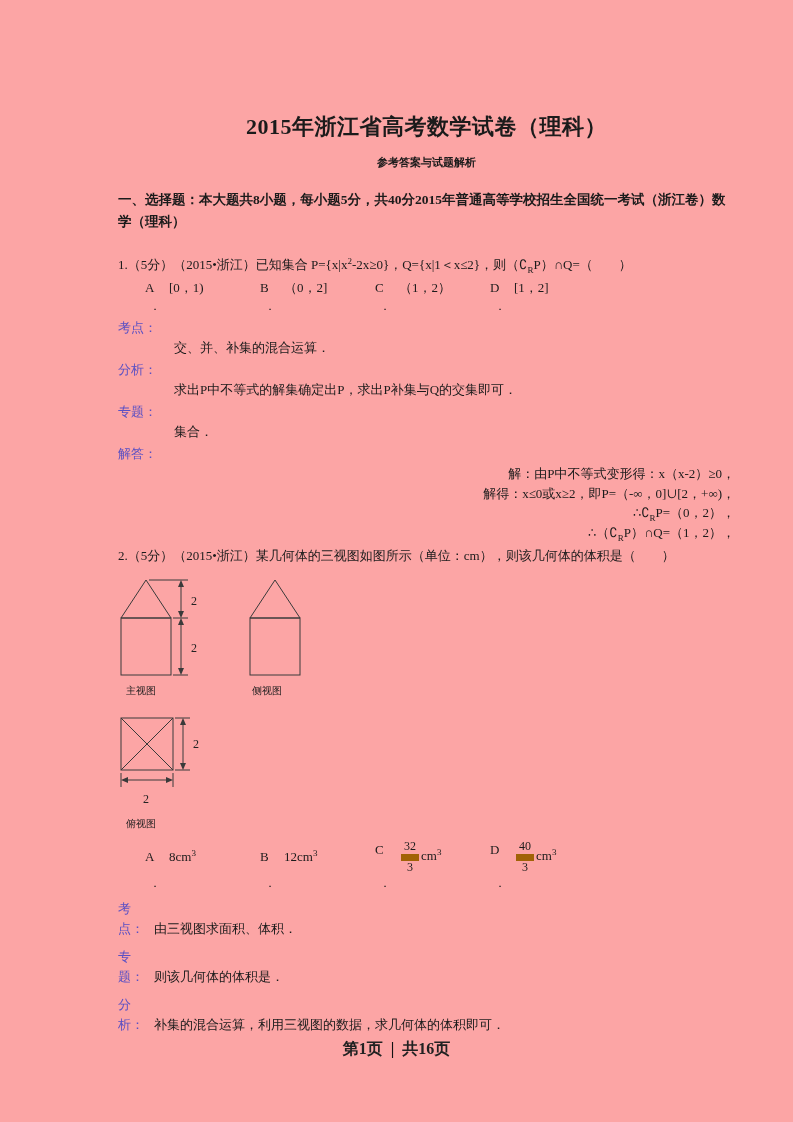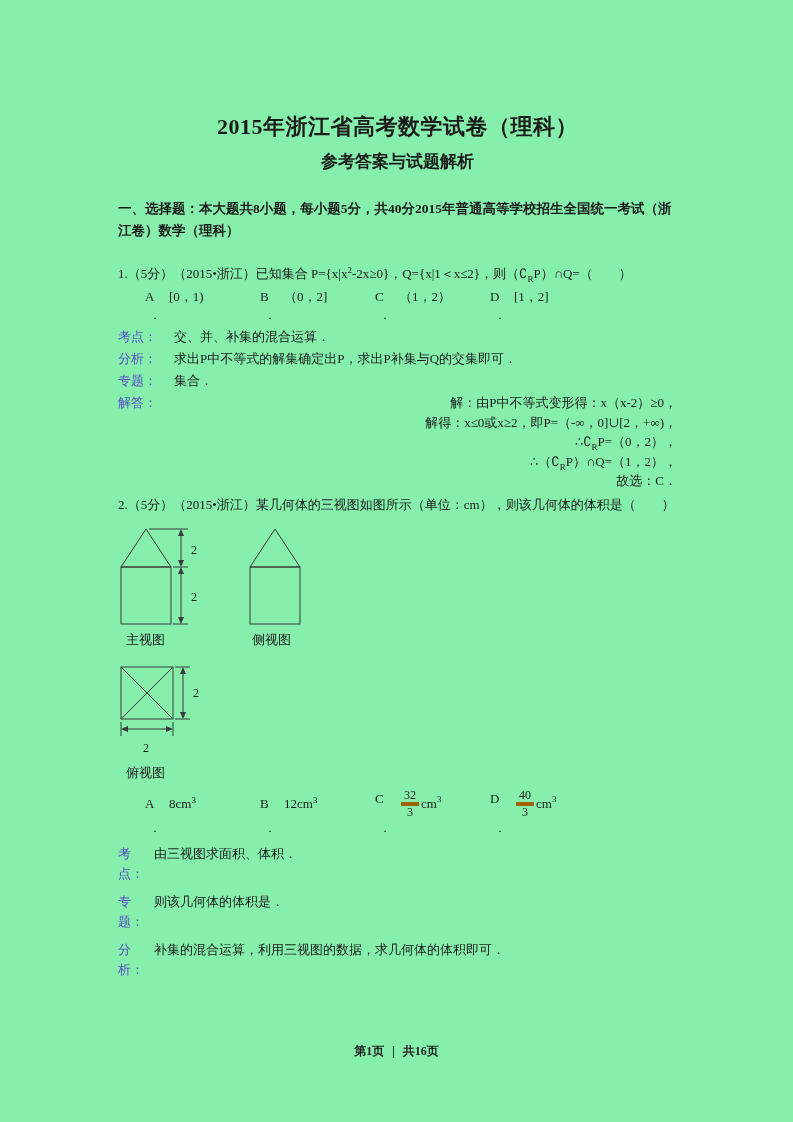--- a/index.html
+++ b/index.html
@@ -5,63 +5,63 @@
   :root{ --accent:#5a50c4; --ink:#1b1b1b; }
   *{ box-sizing:border-box; margin:0; padding:0; }
   html,body{ background:#ffffff; }
   body{
     width:793px; height:1122px;
     font-family:"Liberation Serif", serif;
     color:var(--ink);
   }
   .page{
     position:relative; width:793px; height:1122px; overflow:hidden;
-    padding:112px 116px 0 118px; background:#86efac;
+    padding:112px 58px 0 118px; background:#fca5a5;
   }
   .title{ font-size:22px; line-height:30px; font-weight:700; text-align:center; letter-spacing:.5px; }
-  .subtitle{ font-size:17px; line-height:16px; font-weight:700; text-align:center; margin-top:12px; }
-  .section-header{ font-size:13.5px; font-weight:700; margin-top:28px; line-height:22px; }
+  .subtitle{ font-size:11px; line-height:16px; font-weight:700; text-align:center; margin-top:12px; }
+  .section-header{ font-size:13.5px; font-weight:700; margin-top:19px; line-height:22px; }
   .stem{ font-size:13px; line-height:20px; margin-top:22px; }
   .stem-q2{ margin-top:4px; }
 
   .opt-row{ display:flex; margin-left:27px; margin-top:3px; font-size:13px; line-height:20px; align-items:flex-start; }
   .opt{ width:115px; display:flex; align-items:flex-start; }
   .opt .key{ width:24px; flex:none; }
   .dot-row{ display:flex; margin-left:27px; margin-top:0; font-size:12px; line-height:16px; }
   .dot-row span{ width:115px; padding-left:4px; }
 
   .meta{ display:flex; margin-top:2px; font-size:13px; line-height:20px; }
   .meta .label{ color:var(--accent); width:56px; flex:none; white-space:pre-line; }
-  .meta .value{ flex:1; }
+  .meta .value{ flex:1;margin-top:20px; }
   .meta-first{ margin-top:4px; }
   .meta.narrow{ margin-top:8px; }
   .meta.narrow .label{ width:36px; line-height:20px; }
   .sol-line{ line-height:19.5px;text-align:right; }
   .dianping{ margin-top:32px; }
 
   sup{ font-size:9px; line-height:0; vertical-align:super; }
   sub{ font-size:9px; line-height:0; vertical-align:sub; }
   .frac{ display:inline-block; text-align:center; vertical-align:middle; font-size:12px; line-height:1.15; margin:0 2px; }
-  .frac .num{ display:block; border-bottom:4px solid #a16207; padding:0 3px; }
+  .frac .num{ display:block; border-bottom:7px solid #a16207; padding:0 3px; }
   .frac .den{ display:block; }
 
   .views-row{ display:flex; margin-top:12px; align-items:flex-start; }
   .view-block{ }
   .view-block + .view-block{ margin-left:8px; }
-  .view-label{ font-size:13px; line-height:17px; margin-top:4px; margin-left:8px; }
+  .view-label{ font-size:10px; line-height:17px; margin-top:4px; margin-left:8px; }
   .topview-block{ margin-top:16px; }
   svg{ display:block; }
   svg line, svg rect, svg polygon.shape{ stroke:#3a3a3a; stroke-width:1; fill:none; }
   svg polygon.head{ fill:#3a3a3a; stroke:none; }
   svg text{ font-size:12px; fill:#222; font-family:inherit; }
 
   .q2-opts{ margin-top:8px; align-items:center; }
   .footer{
     position:absolute; left:0; bottom:62px; width:100%;
-    text-align:center; font-size:12px; font-weight:600; color:#222;
+    text-align:center; font-size:16px; font-weight:600; color:#222;
   }
   .footer .divider{ margin:0 8px; font-weight:700; color:#111; }
 </style>
 </head>
 <body>
 
 <div class="page">
 
   <h1 class="title">2015年浙江省高考数学试卷（理科）</h1>
   <div class="subtitle">参考答案与试题解析</div>
@@ -106,21 +106,20 @@
     <span class="label">专题：</span>
     <span class="value">集合．</span>
   </div>
   <div class="meta">
     <span class="label">解答：</span>
     <div class="value">
       <div class="sol-line">解：由P中不等式变形得：x（x-2）≥0，</div>
       <div class="sol-line">解得：x≤0或x≥2，即P=（-∞，0]∪[2，+∞)，</div>
       <div class="sol-line">∴∁<sub>R</sub>P=（0，2），</div>
       <div class="sol-line">∴（∁<sub>R</sub>P）∩Q=（1，2），</div>
-      <div class="sol-line">故选：C．</div>
     </div>
   </div>
 
   <div class="stem stem-q2">2.（5分）（2015•浙江）某几何体的三视图如图所示（单位：cm），则该几何体的体积是（　　）</div>
 
   <div class="views-row">
     <div class="view-block">
       <svg width="118" height="100" viewBox="0 0 118 100">
         <polygon class="shape" points="28,2 3,40 53,40"></polygon>
         <rect x="3" y="40" width="50" height="57"></rect>

